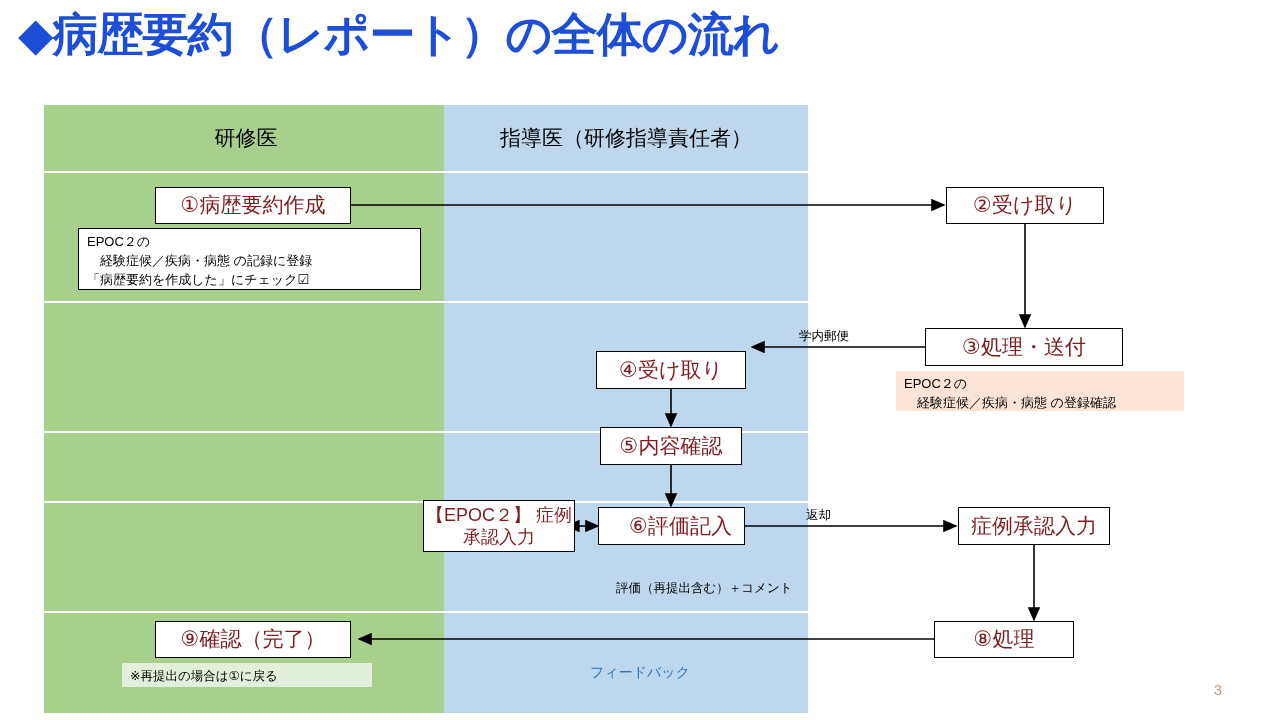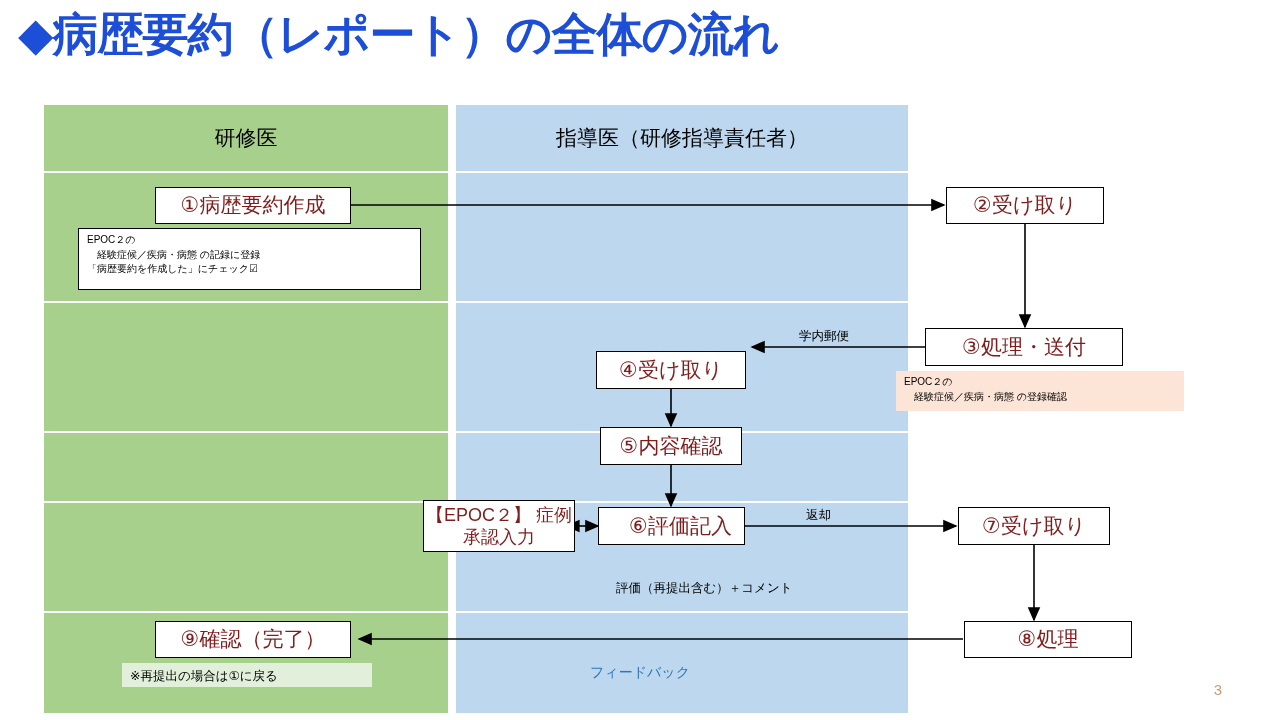--- a/index.html
+++ b/index.html
@@ -36,21 +36,21 @@
     width: 1198px;
     height: 608px;
   }
 
   .lane-col {
     position: absolute;
     top: 0;
     bottom: 0;
   }
   .lane-col.col-green  { left: 0px;   width: 404px; }
-  .lane-col.col-blue   { left: 412px; width: 452px; }
+  .lane-col.col-blue   { left: 400px; width: 364px; }
   .lane-col.col-orange { left: 800px; width: 398px; }
 
   .lane-cell {
     position: absolute;
     left: 0;
     right: 0;
     box-sizing: border-box;
     border-bottom: 2px solid #ffffff;
   }
   .col-green  .lane-cell { background: #a8d08d; }
@@ -85,21 +85,21 @@
     line-height: 1.25;
     z-index: 6;
   }
   .proc-box.two-line { white-space: normal; font-size: 18px; }
 
   
   .note-box {
     position: absolute;
     box-sizing: border-box;
     padding: 4px 8px;
-    font-size: 10px;
+    font-size: 13px;
     line-height: 1.45;
     color: #000000;
     white-space: pre-line;
     z-index: 7;
   }
   .note-white { background: #ffffff; border: 1.4px solid #000000; }
   .note-peach { background: #fce4d6; border: none; }
   .note-mint  { background: #e2efda; border: none; font-size: 12.5px; }
 
   
@@ -193,23 +193,23 @@
 <div class="proc-box" style="left:946px;top:187px;width:158px;height:37px;">②受け取り</div>
 
 <div class="proc-box" style="left:925px;top:328px;width:198px;height:38px;">③処理・送付</div>
 
 <div class="proc-box" style="left:596px;top:328px;width:150px;height:38px;margin-top:23px;">④受け取り</div>
 
 <div class="proc-box" style="left:600px;top:427px;width:142px;height:38px;">⑤内容確認</div>
 
 <div class="proc-box" style="left:598px;top:507px;width:147px;height:38px;padding-left:18px;">⑥評価記入</div>
 
-<div class="proc-box" style="left:958px;top:507px;width:152px;height:38px;">⑦受け取り</div>
-
-<div class="proc-box" style="left:964px;top:621px;width:168px;height:37px;">⑧処理</div>
+<div class="proc-box" style="left:958px;top:507px;width:152px;height:38px;">症例承認入力</div>
+
+<div class="proc-box" style="left:934px;top:621px;width:140px;height:37px;">⑧処理</div>
 
 <div class="proc-box" style="left:155px;top:621px;width:196px;height:37px;">⑨確認（完了）</div>
 
 <div class="proc-box two-line" style="left:423px;top:500px;width:152px;height:52px;">【EPOC２】
 症例承認入力</div>
 
 <div class="note-box note-white" style="left:78px;top:228px;width:343px;height:62px;">EPOC２の
 　経験症候／疾病・病態 の記録に登録
 「病歴要約を作成した」にチェック☑</div>
 

